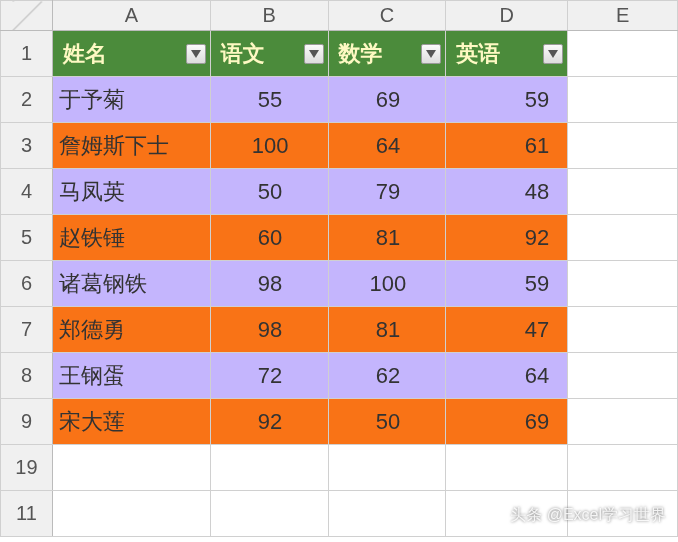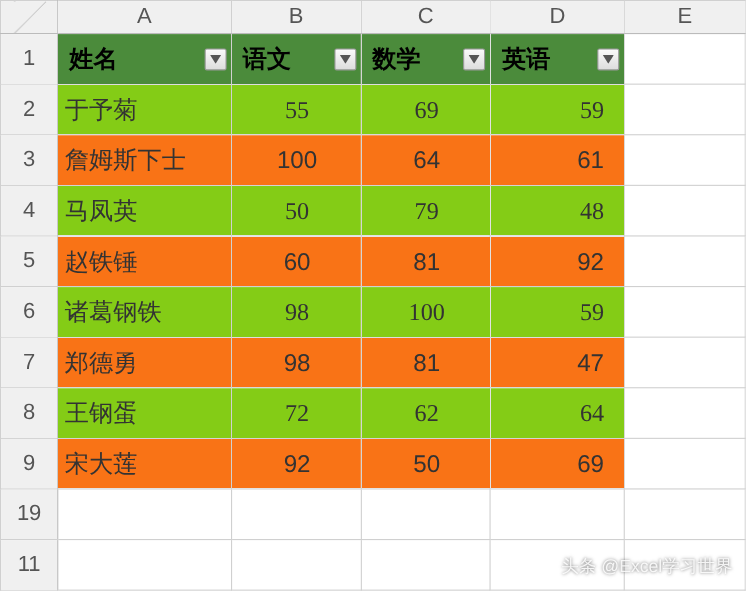--- a/index.html
+++ b/index.html
@@ -49,40 +49,40 @@
       width: 52px;
       border-right: 1px solid #bbb;
     }
     .col-A { width: 158px; }
     .col-B { width: 118px; }
     .col-C { width: 118px; }
     .col-D { width: 122px; }
     .col-E { width: 110px; }
     .th-cell {
       background: #4b8b3b;
-      color: #000000;
+      color: #fef9c3;
       font-weight: bold;
       padding-left: 10px;
     }
     .filter-btn {
       position: absolute;
       right: 4px;
       top: 50%;
       transform: translateY(-50%);
       width: 20px;
       height: 20px;
       background: linear-gradient(#fafafa,#ddd);
       border: 1px solid #999;
       border-radius: 2px;
       display: flex;
       align-items: center;
       justify-content: center;
     }
     .filter-btn svg { width: 10px; height: 8px; }
-    .band-even { background: #84cc16; font-family: Liberation Serif, serif; }
+    .band-even { background: #c4b5fd; }
     .band-odd { background: #f97316; }
     .num { text-align: right; padding-right: 18px; }
     .num-left { text-align: center; padding-left: 8px; }
     .watermark {
       position: absolute;
       right: 12px;
       bottom: 16px;
       font-size: 16px;
       color: rgba(255,255,255,0.85);
       text-shadow: 0 0 3px rgba(0,0,0,0.6);

